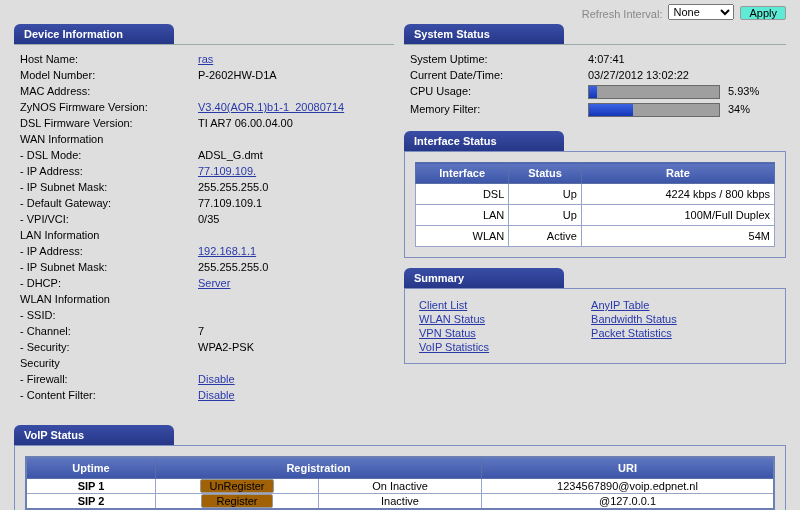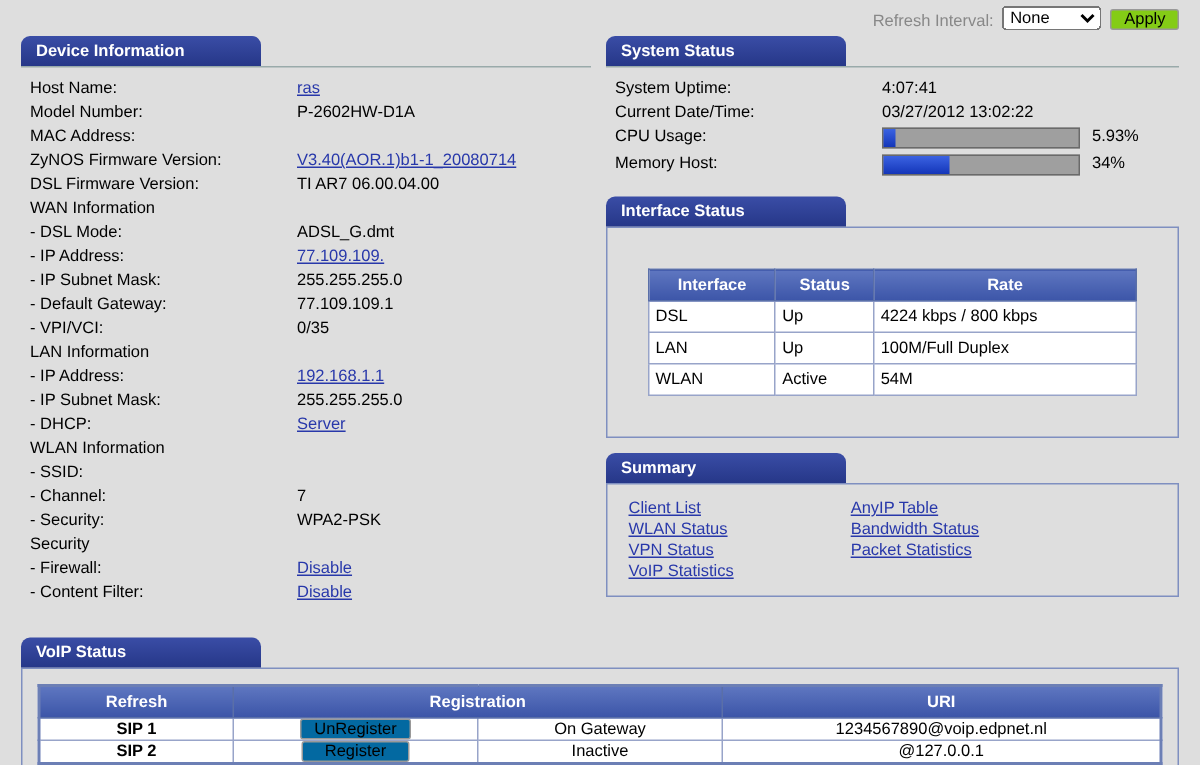--- a/index.html
+++ b/index.html
@@ -1,44 +1,44 @@
 <!DOCTYPE html>
 <html><head>
 <meta charset="utf-8">
 <style>
   body{margin:0;font:11px Arial,Helvetica,sans-serif;background:#dedede;color:#000}
   .top-bar{display:flex;justify-content:flex-end;align-items:flex-end;padding:4px 14px;gap:6px;color:#888}
   .top-bar select{font:11px Arial;width:66px}
-  .top-bar button{font:11px Arial;padding:0 8px;background:#84cc16;border:1px solid #999;border-radius:2px;cursor:pointer}
+  .top-bar button{font:11px Arial;padding:0 8px;background:#5eead4;border:1px solid #999;border-radius:2px;cursor:pointer}
   .wrap{display:flex;gap:10px;padding:0 14px 10px}
   .col-left{flex:0 0 380px}
   .col-right{flex:1}
   .panel{margin-bottom:10px}
   .panel-head{background:linear-gradient(#3a4da6,#263788);color:#fff;font-weight:bold;padding:4px 10px;border-radius:6px 6px 0 0;display:inline-block;min-width:140px}
   .panel-body{background:#dedede;padding:6px 2px 2px;border-top:1px solid #9aa}
   table.kv{border-collapse:collapse;width:100%}
   table.kv td{padding:2px 4px;vertical-align:top}
   table.kv td.k{width:170px}
   .ind1{padding-left:22px}
   a{color:#2838aa;text-decoration:underline;cursor:pointer}
   .bar-row{display:flex;align-items:flex-start;gap:8px}
   .prog{position:relative;width:130px;height:12px;background:#9f9f9f;border:1px solid #6a6a6a}
   .prog-fill{position:absolute;top:0;left:0;height:100%;background:linear-gradient(#3b63e2,#1436b9)}
   table.ifc{border-collapse:collapse;width:100%;background:#fff;border:1px solid #6c7fb5}
   table.ifc th{background:linear-gradient(#5e76c0,#3c55a8);color:#fff;font-weight:bold;padding:4px;border:1px solid #5a6fa8;text-align:center}
-  table.ifc td{border:1px solid #98a4c9;padding:4px;text-align:left}
+  table.ifc td{border:1px solid #98a4c9;padding:4px;text-align:right}
   .summary-box{border:1px solid #7f8fc0;padding:8px 14px;background:#dedede}
-  .summary-cols{display:flex;gap:78px}
+  .summary-cols{display:flex;gap:102px}
   .summary-cols div a{display:block;margin:2px 0}
   .full-panel{padding:0 14px 14px}
   .voip-wrap{border:1px solid #7f8fc0;padding:10px;background:#dedede}
   table.voip{border-collapse:collapse;width:100%;background:#fff;border:2px solid #6c7fb5}
   table.voip th{background:linear-gradient(#5e76c0,#3c55a8);color:#fff;font-weight:bold;padding:4px;border:1px solid #5a6fa8;text-align:center}
   table.voip td{border:1px solid #98a4c9;padding:0 6px;text-align:center}
-  table.voip button{font:11px Arial;padding:0 8px;background:#0369a1;border:1px solid #999;border-radius:2px;cursor:pointer;min-width:72px}
+  table.voip button{font:11px Arial;padding:0 8px;background:#a16207;border:1px solid #999;border-radius:2px;cursor:pointer;min-width:72px}
 </style>
 </head>
 <body>
 
 <div class="top-bar">
   <span>Refresh Interval:</span>
   <select><option>None</option></select>
   <button>Apply</button>
 </div>
 
@@ -158,38 +158,38 @@
               <td>
                   <div class="bar-row">
                     <div class="prog">
                       <div class="prog-fill" style="width:5.93%"></div>
                     </div>
                     <span>5.93%</span>
                   </div>
                 </td>
               </tr>
           <tr>
-                <td class="k">Memory Host:</td>
+                <td class="k">Memory Filter:</td>
               <td>
                   <div class="bar-row">
                     <div class="prog">
                       <div class="prog-fill" style="width:34%"></div>
                     </div>
                     <span>34%</span>
                   </div>
                 </td>
               </tr>
         </tbody>
           </table>
       </div>
     </div>
 
     <div class="panel">
       <div class="panel-head">Interface Status</div>
-      <div class="panel-body" style="padding:27px;border:1px solid #7f8fc0">
+      <div class="panel-body" style="padding:10px;border:1px solid #7f8fc0">
         <table class="ifc">
           <tbody>
               <tr>
                 <th>Interface</th>
                 <th>Status</th>
                 <th>Rate</th>
               </tr>
           <tr>
                 <td>DSL</td>
                 <td>Up</td>
@@ -231,28 +231,28 @@
   </div>
 </div>
 
 <div class="full-panel">
   <div class="panel">
     <div class="panel-head">VoIP Status</div>
     <div class="voip-wrap">
       <table class="voip">
         <tbody>
             <tr>
-          <th style="width:120px">Refresh</th>
+          <th style="width:120px">Uptime</th>
           <th colspan="2">Registration</th>
           <th>URI</th>
         </tr>
         <tr>
           <td style="font-weight:bold">SIP 1</td>
           <td style="width:150px"><button>UnRegister</button></td>
-          <td style="width:150px">On Gateway</td>
+          <td style="width:150px">On Inactive</td>
           <td>1234567890@voip.edpnet.nl</td>
         </tr>
         <tr>
           <td style="font-weight:bold">SIP 2</td>
           <td><button>Register</button></td>
           <td>Inactive</td>
           <td>@127.0.0.1</td>
         </tr>
       </tbody>
         </table>

